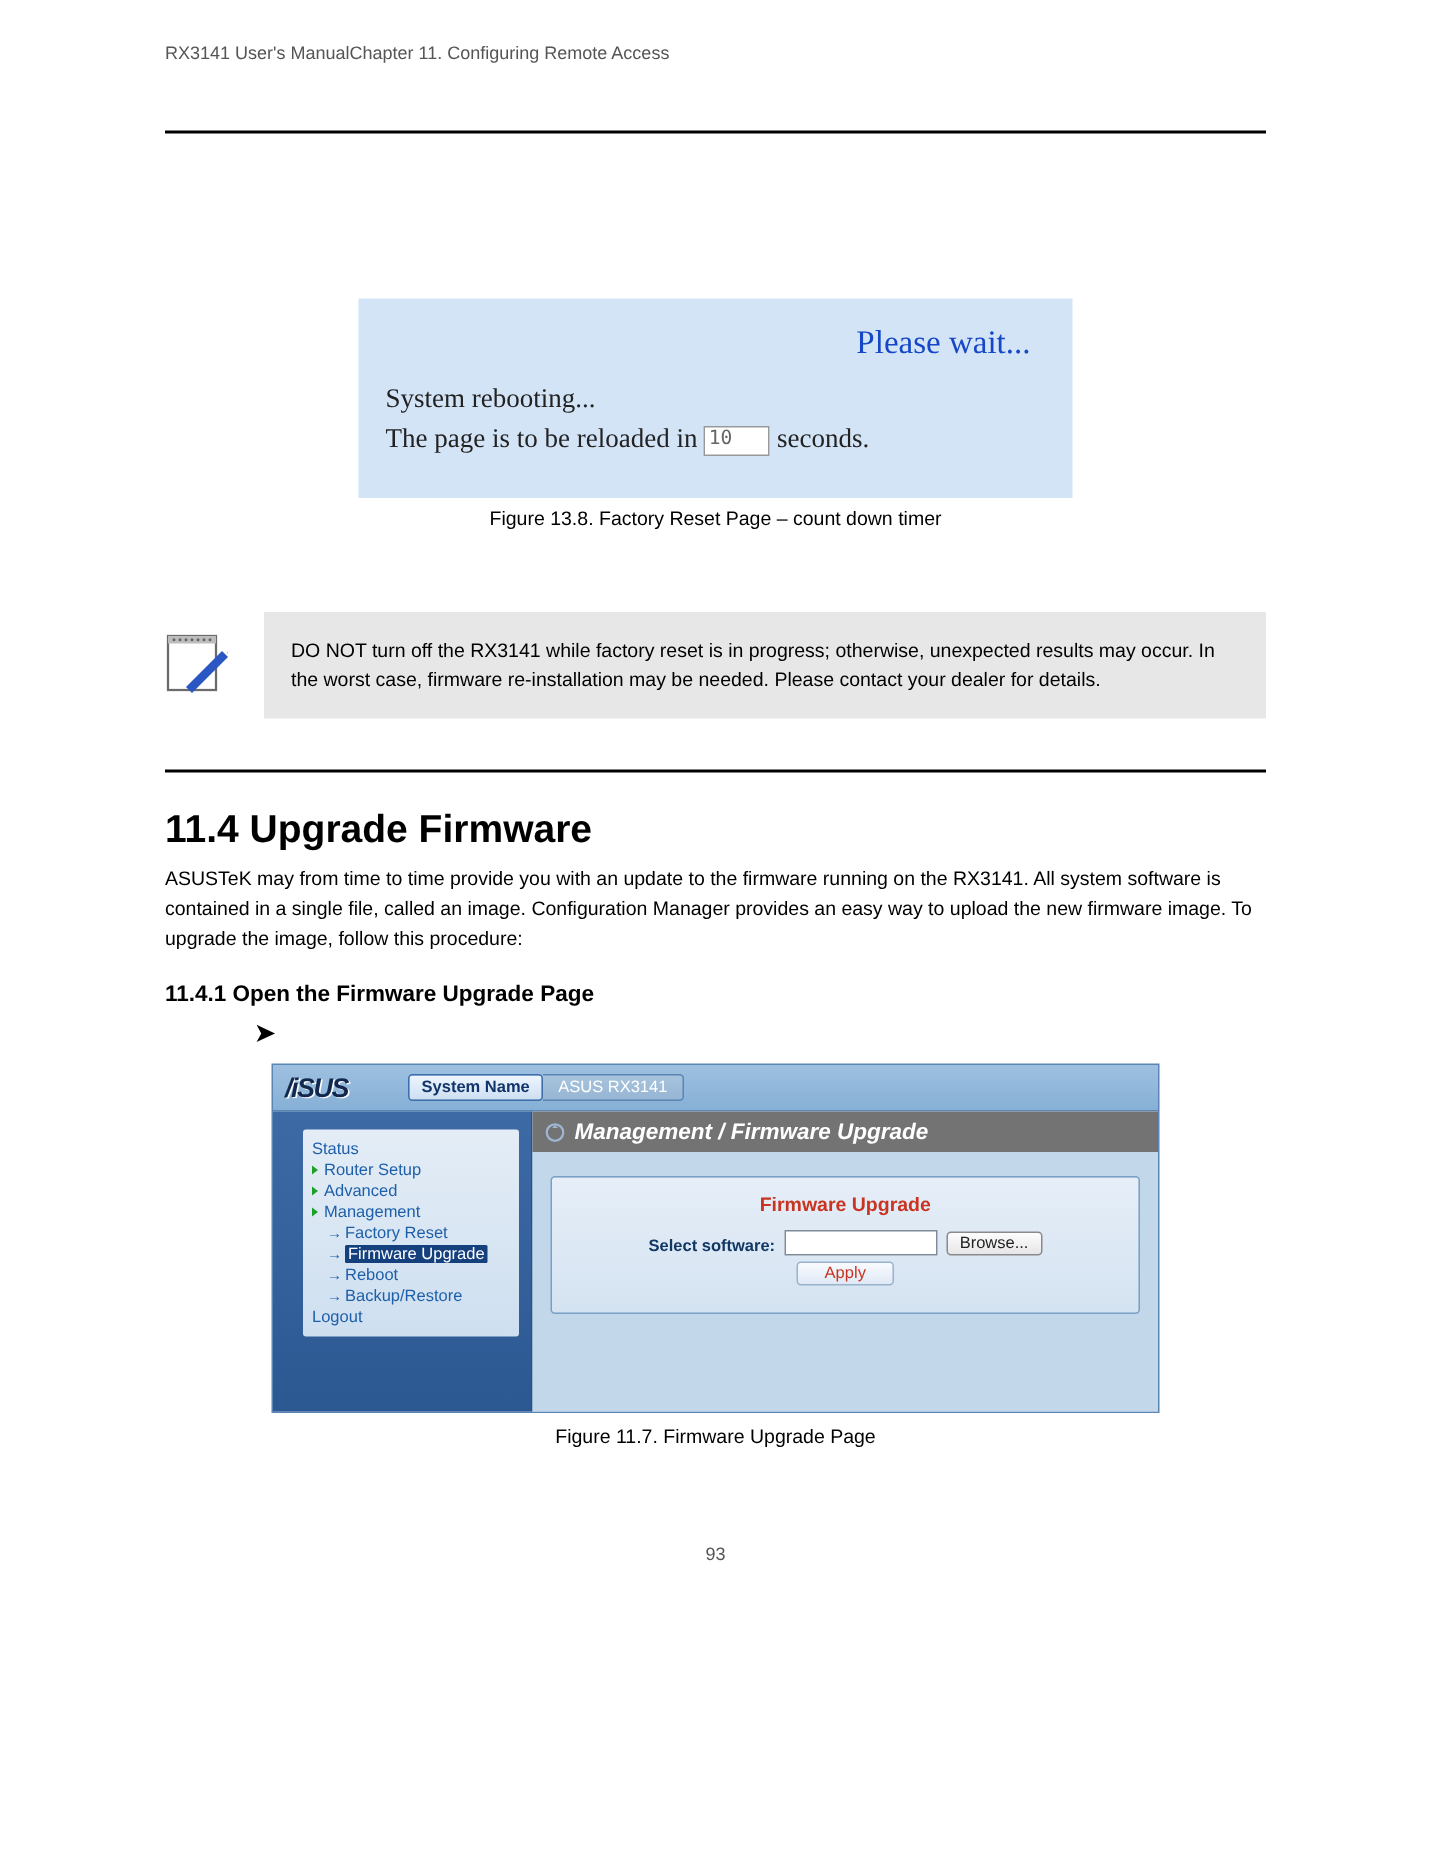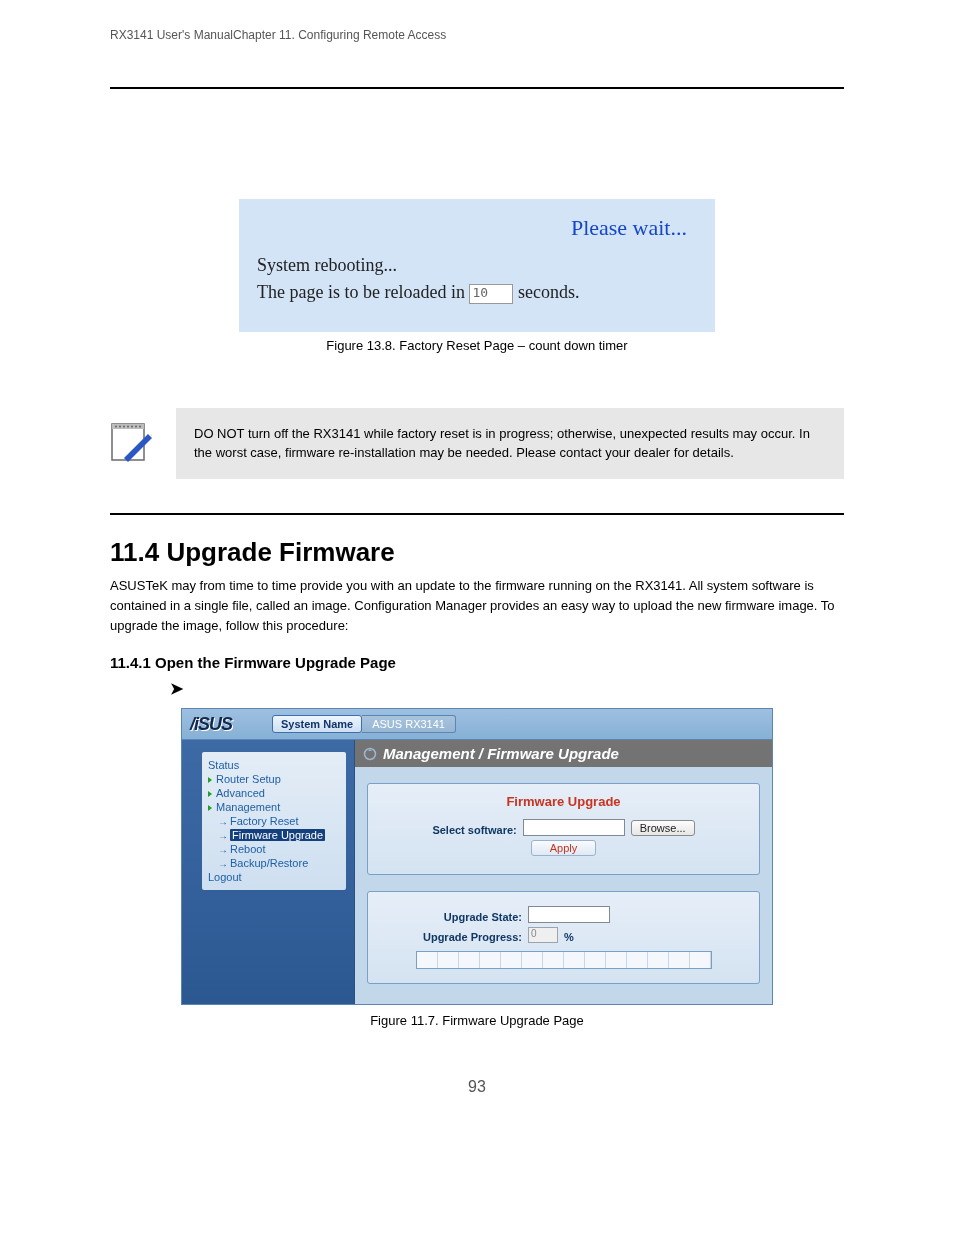--- a/index.html
+++ b/index.html
@@ -40,21 +40,21 @@
   .ru-panel-h{text-align:center;font-weight:bold;color:#c8341f;font-size:13px;margin-bottom:10px}
   .ru-row{display:flex;align-items:flex-end;justify-content:center;gap:6px;margin:4px 0}
   .ru-label{font-weight:bold;color:#113763;font-size:11px}
   .ru-inp{width:100px;height:15px;border:1px solid #7e8a98;background:#fff}
   .ru-btn{display:inline-block;border:1px solid #8a8a8a;border-radius:3px;background:linear-gradient(#fdfdfd,#e6e6e6);padding:1px 8px;font-size:11px;color:#222}
   .ru-btn-apply{background:linear-gradient(#f9fbfe,#dfe9f5);color:#c8341f;border-color:#9ab2cc;padding:1px 18px}
   .ru-small-inp{width:24px;height:14px;border:1px solid #9aa4b0;background:#efefef;color:#888;font-size:10px;padding:0 2px}
   .ru-progress{margin:8px auto 0;width:294px;height:16px;border:1px solid #7aa0c7;background:repeating-linear-gradient(90deg,#f4f8fd 0,#f4f8fd 20px,#c6d7e9 20px,#c6d7e9 21px)}
   .fig-cap2{text-align:center;font-size:13px;margin-top:8px}
   .hdr{display:flex;font-size:12px;color:#555;margin:8px 110px 0}
-  .ftr{text-align:center;font-size:16px;color:#555;margin-top:50px}
+  .ftr{text-align:center;font-size:12px;color:#555;margin-top:64px}
 </style>
 </head>
 <body>
 
 <div class="page">
   <div class="hdr">
     <span>RX3141 User's Manual</span>
     <span>Chapter 11. Configuring Remote Access</span>
   </div>
   <div class="rule"></div>
@@ -132,32 +132,20 @@
           <div class="ru-panel-h">Firmware Upgrade</div>
           <div class="ru-row">
             <span class="ru-label">Select software:</span>
             <span class="ru-inp"></span>
             <span class="ru-btn">Browse...</span>
           </div>
           <div class="ru-row" style="margin-top:0">
             <span class="ru-btn ru-btn-apply">Apply</span>
           </div>
         </div>
-        <div class="ru-panel">
-          <div class="ru-row" style="justify-content:flex-start;margin-left:30px">
-            <span class="ru-label" style="width:112px;text-align:right">Upgrade State:</span>
-            <span class="ru-inp" style="width:80px"></span>
-          </div>
-          <div class="ru-row" style="justify-content:flex-start;margin-left:30px">
-            <span class="ru-label" style="width:112px;text-align:right">Upgrade Progress:</span>
-            <span class="ru-small-inp">0</span>
-            <span class="ru-label">%</span>
-          </div>
-          <div class="ru-progress"></div>
-        </div>
       </div>
     </div>
   </div>
 
   <div class="fig-cap2">Figure 11.7. Firmware Upgrade Page</div>
 
   <div class="ftr">93</div>
 </div>
 
 </body></html>

